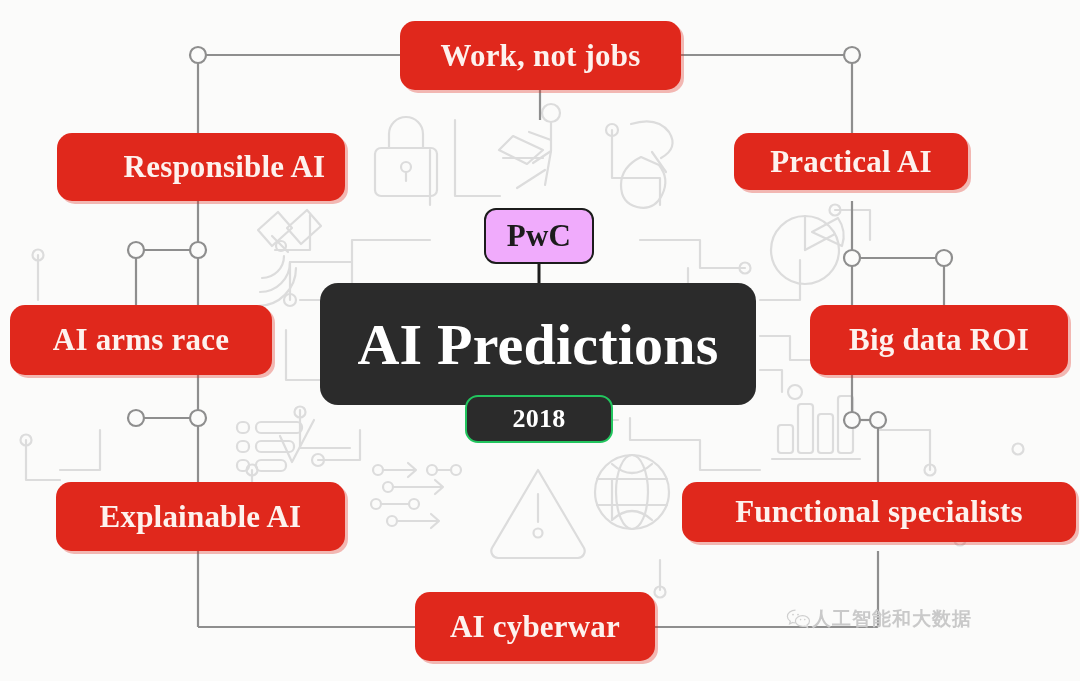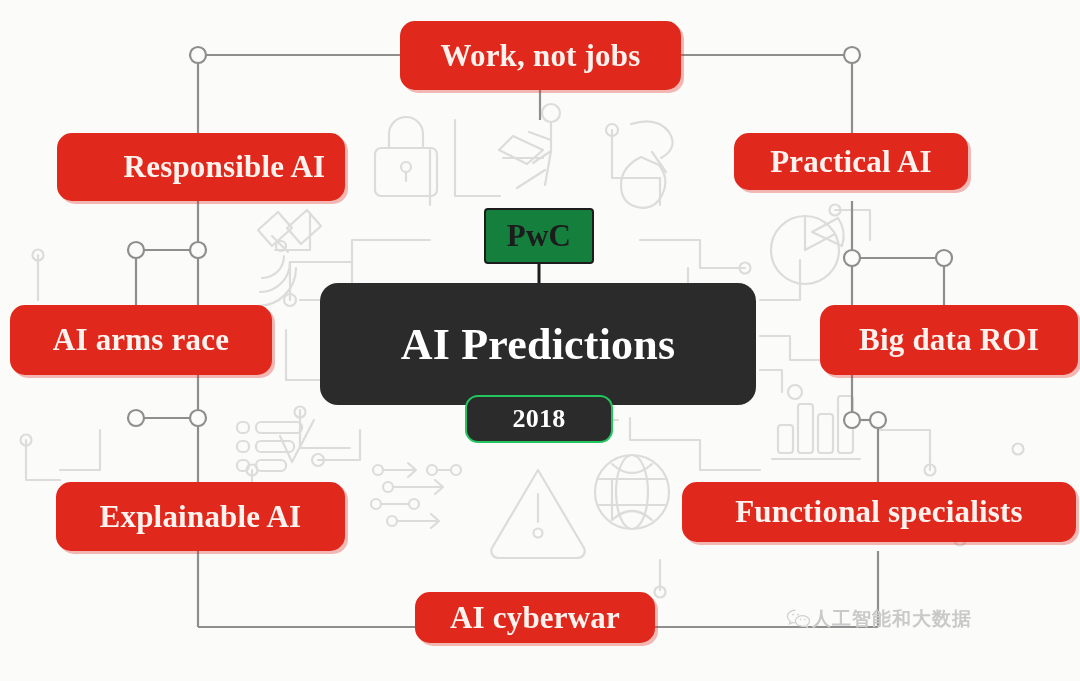--- a/index.html
+++ b/index.html
@@ -30,47 +30,47 @@
   .node-red{
     background:#e0281c;
     color:#fdf2ee;
     font-size:31px;
     border-radius:15px;
     box-shadow:3px 3px 0 rgba(225,40,28,.32);
   }
   .node-center{
     background:#2b2b2b;
     color:#ffffff;
-    font-size:44px;
+    font-size:58px;
     border-radius:18px;
   }
   .node-badge{
     background:#2b2b2b;
     color:#ffffff;
     font-size:26px;
     border-radius:13px;
     border:2px solid #22c55e;
   }
   .node-brand{
-    background:#15803d;
+    background:#f0abfc;
     color:#1c1c1c;
     font-size:31px;
     border:2.5px solid #1c1c1c;
-    border-radius:4px;
+    border-radius:12px;
   }
 
   
   #n-work          {left:400px; top:21px;  width:281px; height:69px;}
   #n-responsible   {left:57px;  top:133px; width:288px; height:68px;padding-left:47px;}
   #n-practical     {left:734px; top:133px; width:234px; height:57px;}
   #n-arms          {left:10px;  top:305px; width:262px; height:70px;}
-  #n-bigdata       {left:810px; top:305px; width:258px; height:70px;margin-left:10px;}
+  #n-bigdata       {left:810px; top:305px; width:258px; height:70px;}
   #n-explainable   {left:56px;  top:482px; width:289px; height:69px;}
   #n-functional    {left:682px; top:482px; width:394px; height:60px;}
-  #n-cyberwar      {left:415px; top:592px; width:240px; height:51px;}
+  #n-cyberwar      {left:415px; top:592px; width:240px; height:69px;}
   #n-predictions   {left:320px; top:283px; width:436px; height:122px;}
   #n-pwc           {left:484px; top:208px; width:110px; height:56px;}
   #n-2018          {left:465px; top:395px; width:148px; height:48px;}
 
   .wm{
     position:absolute;left:786px;top:606px;
     display:flex;align-items:center;gap:0;
     color:#c9c9c9;font-size:19px;
     font-family:"DejaVu Sans", sans-serif;
     letter-spacing:1px;

